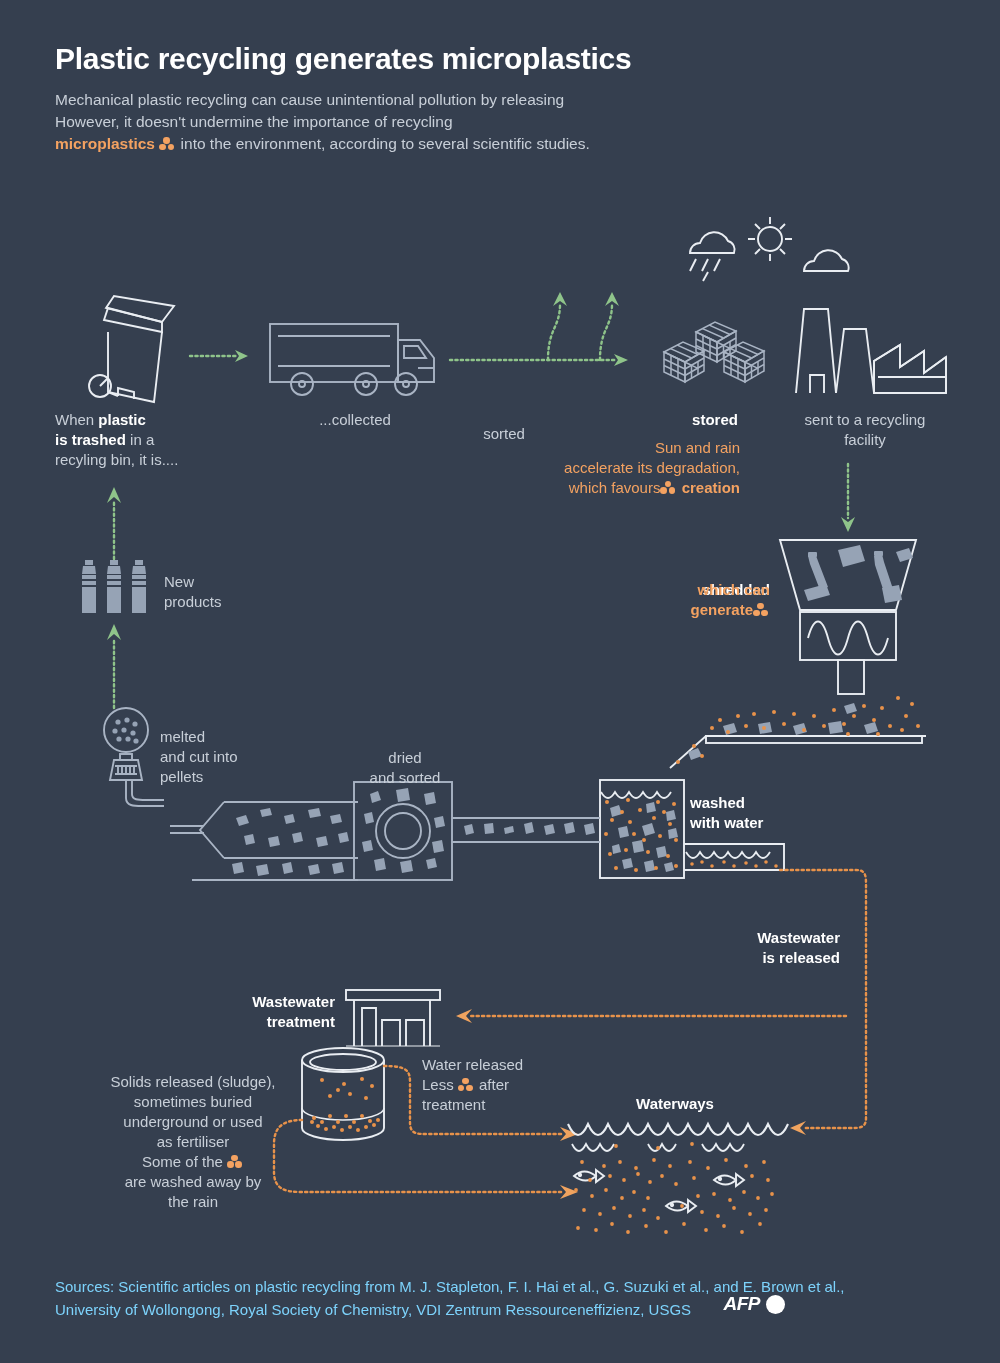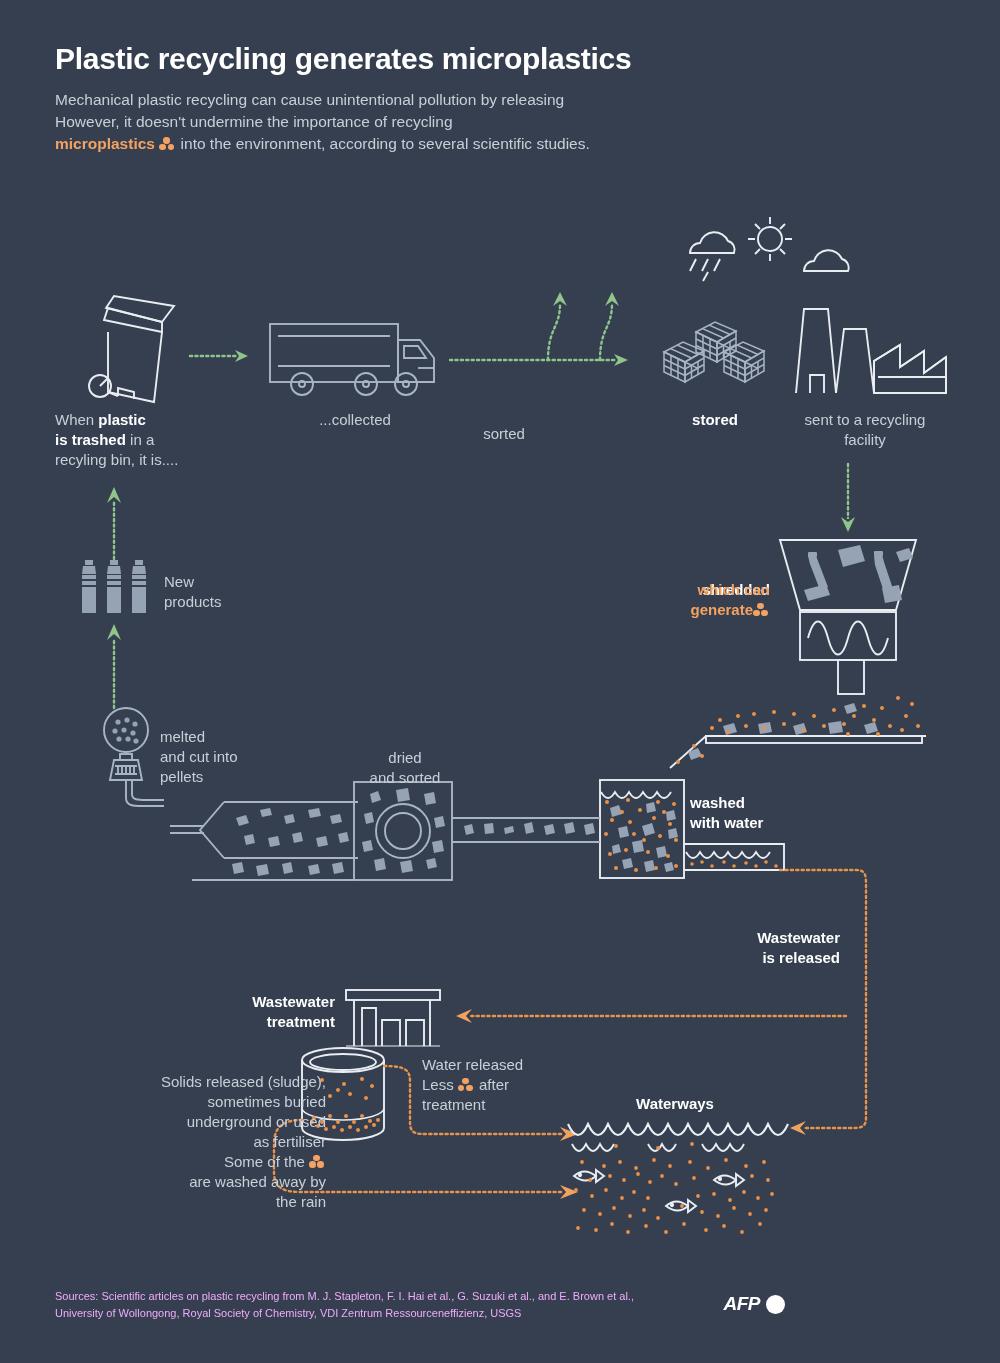--- a/index.html
+++ b/index.html
@@ -47,21 +47,21 @@
   .doto{fill:none;stroke:#e8924a;stroke-width:2.4;stroke-dasharray:2.2 3.2;stroke-linecap:round;}
   .arrg{fill:#8fc48a;}
   .arro{fill:#f0a35f;}
   .mpd{fill:#e8924a;}
 
   
   #afp{right:55px;bottom:48px;display:flex;align-items:center;gap:6px;}
   #afp .t{font-size:19px;font-weight:bold;font-style:italic;color:#ffffff;letter-spacing:-0.5px;}
   #afp .d{width:19px;height:19px;border-radius:50%;background:#ffffff;}
 
-  #sources{left:55px;bottom:42px;width:800px;font-size:11px;line-height:1.5;color:#f0abfc;}
+  #sources{left:55px;bottom:42px;width:800px;font-size:15px;line-height:1.5;color:#7dd3fc;}
 </style>
 </head>
 <body>
 
 <div class="stage">
 
   <div class="abs" id="header">
     <h1 id="title">Plastic recycling generates microplastics</h1>
     <div class="sub">
       <div><span>Mechanical plastic recycling can cause unintentional pollution by releasing</span></div>
@@ -181,20 +181,28 @@
         <path d="M68.5 38.6 L89 47.8 M75.3 35.1 L96 44.5"></path>
         <path d="M69 45.6 L89.5 55.3 M76 48.9 L96 58.4"></path>
         <path d="M62 49 L83 59 M62 55.5 L83 65.5"></path>
         <path d="M102 48 L83 59 M102 54.5 L83 65.5"></path>
         <path d="M69 45.6 L69 65.3 M76 48.9 L76 68.8"></path>
         <path d="M89.5 55.3 L89.5 68.5 M96 51.8 L96 65"></path>
       </g>
     </svg>
   </div>
   <div class="abs lbl w ctr" style="left:655px;top:410px;width:120px;">stored</div>
+  <div class="abs lbl o rgt" style="left:480px;top:438px;width:260px;font-weight:bold;">
+    <div style="font-weight:normal;">Sun and rain</div>
+    <div style="font-weight:normal;">accelerate its degradation,</div>
+    <div>
+      <span style="font-weight:normal;">which favours</span><span class="mp"><i></i><i></i><i></i></span>
+      <span>creation</span>
+    </div>
+  </div>
 
   <div class="abs" style="left:790px;top:305px;">
     <svg width="160" height="90" viewBox="0 0 160 90">
       <path class="ln" d="M6 88 L14 4 L38 4 L46 88"></path>
       <path class="ln" d="M20 88 L20 70 L34 70 L34 88"></path>
       <path class="ln" d="M46 88 L54 24 L76 24 L84 88"></path>
       <path class="ln" d="M84 88 L84 56 L110 40 L110 62 L134 46 L134 68 L156 52 L156 88 Z" style="fill:none"></path>
       <path class="ln" d="M84 88 L84 56 L110 40 L110 62 L134 46 L134 68 L156 52"></path>
       <path class="ln" d="M88 72 L156 72"></path>
       <path class="ln" d="M156 52 L156 88"></path>
@@ -560,21 +568,21 @@
     </svg>
   </div>
 
   <div class="abs" style="left:268px;top:1116px;">
     <svg width="316" height="90" viewBox="0 0 316 90">
       <path class="doto" d="M34 4 C14 4 6 12 6 28 L6 56 C6 72 16 76 32 76 L296 76"></path>
       <path class="arro" d="M292 69 L310 76 L292 83 L298 76 Z"></path>
     </svg>
   </div>
 
-  <div class="abs lbl rgt" style="left:60px;top:1072px;width:266px;">
+  <div class="abs lbl rgt" style="left:60px;top:1072px;width:266px;text-align:center;">
     <div>Solids released (sludge),</div>
     <div>sometimes buried</div>
     <div>underground or used</div>
     <div>as fertiliser</div>
     <div class="o">
       <span>Some of the</span> <span class="mp"><i></i><i></i><i></i></span>
     </div>
     <div class="o">are washed away by</div>
     <div class="o">the rain</div>
   </div>

